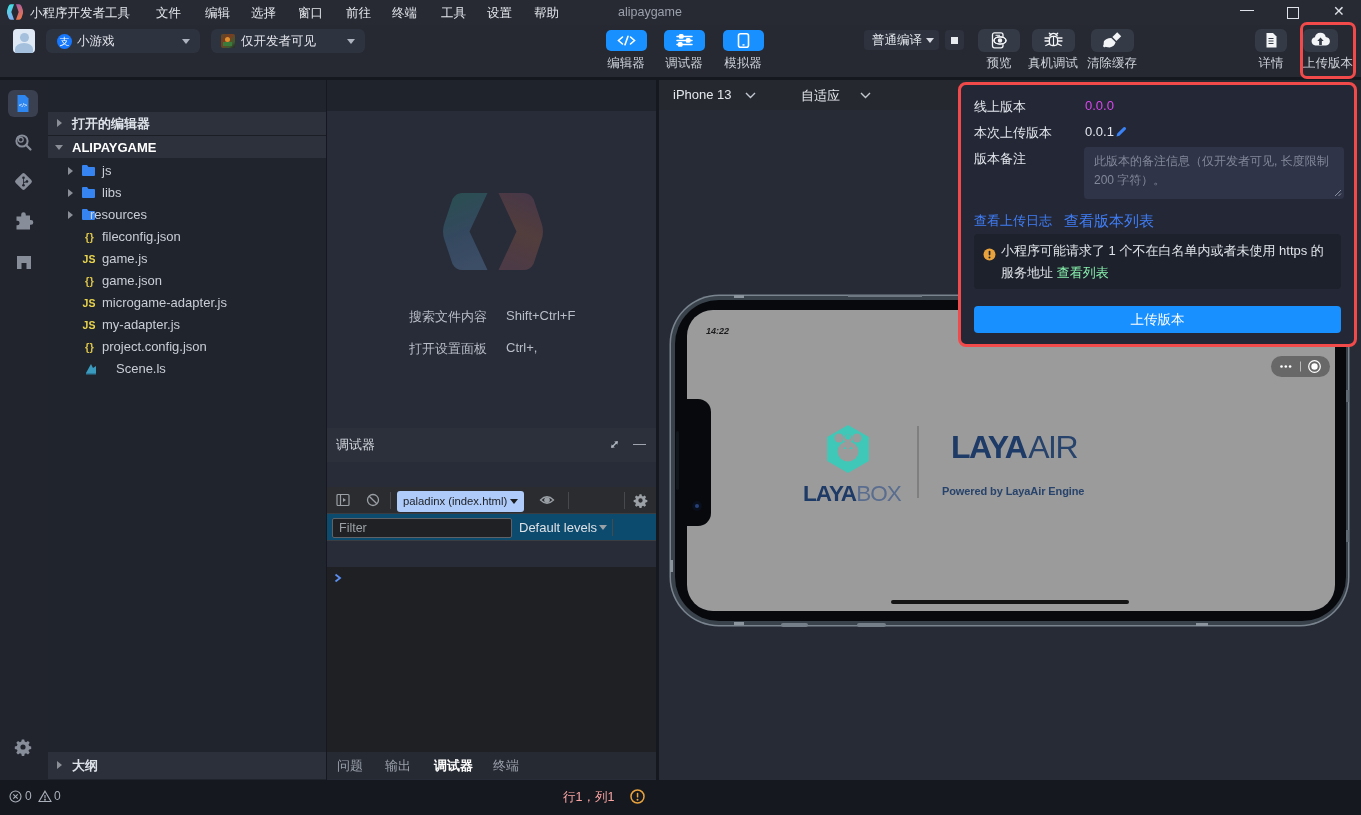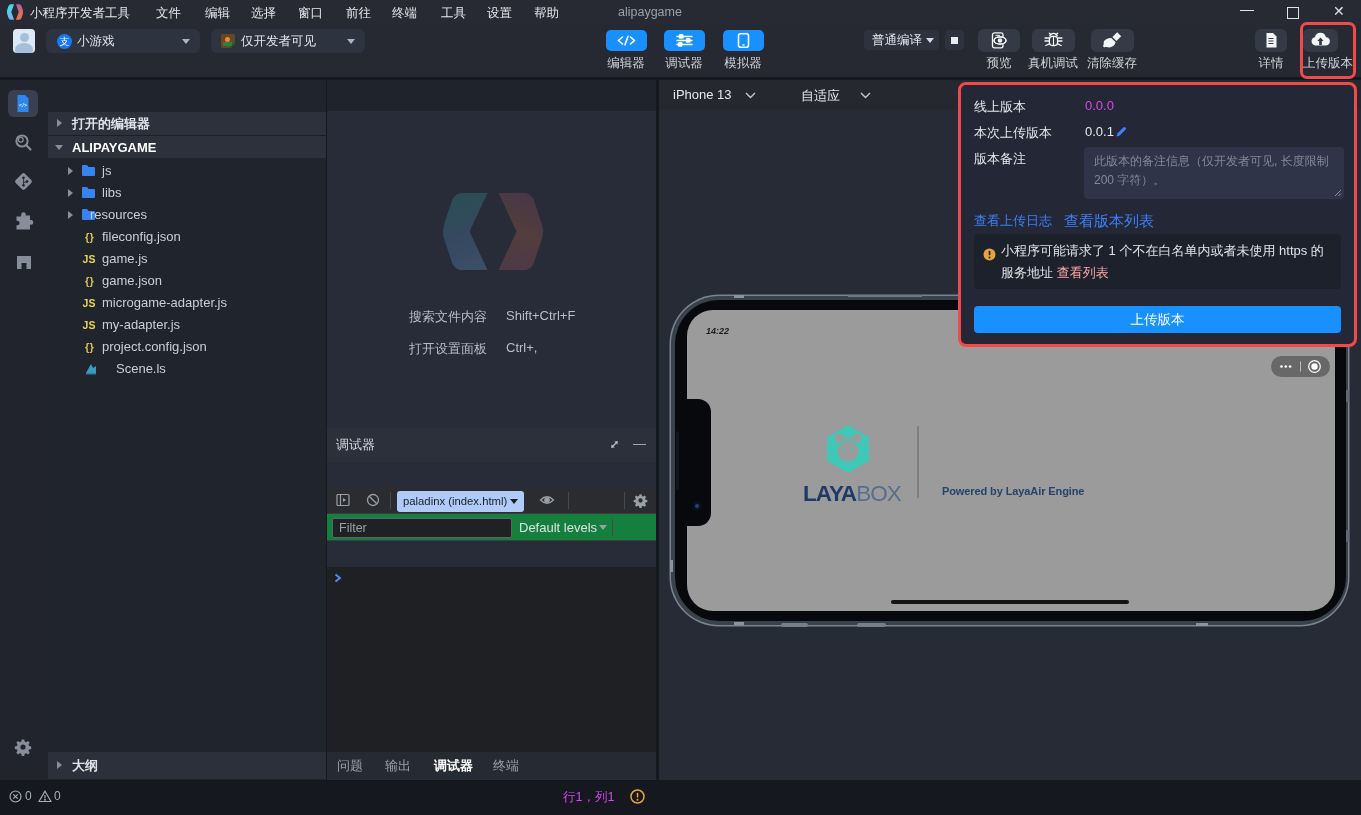--- a/index.html
+++ b/index.html
@@ -29,21 +29,21 @@
 .chev{position:absolute;width:0;height:0;}
 .chev.r{border-left:5px solid #8a8f98;border-top:4px solid transparent;border-bottom:4px solid transparent;}
 .chev.d{border-top:5px solid #8a8f98;border-left:4px solid transparent;border-right:4px solid transparent;}
 .ficon{position:absolute;left:33px;top:0;width:16px;height:22px;line-height:22px;text-align:center;font-weight:bold;}
 .ficon.json{color:#d8c24a;font-size:11px;letter-spacing:-1px;}
 .ficon.jsf{color:#e8d44d;font-size:10.5px;}
 
 .dbg-head{left:327px;top:428px;width:329px;height:34px;background:#2b303b;color:#d2d6dc;font-size:13px;line-height:34px;}
 .dbg-tabs{left:327px;top:462px;width:329px;height:25px;background:#34373c;color:#9aa0a6;font-size:13px;}
 .dbg-tool{left:327px;top:487px;width:329px;height:27px;background:#2b2c2f;border-bottom:1px solid #3a3d42;box-sizing:border-box;}
-.dbg-filter{left:327px;top:514px;width:329px;height:27px;background:#15803d;border-bottom:1px solid #3a3d42;box-sizing:border-box;}
+.dbg-filter{left:327px;top:514px;width:329px;height:27px;background:#0c4a6e;border-bottom:1px solid #3a3d42;box-sizing:border-box;}
 .dbg-issues{left:327px;top:541px;width:329px;height:26px;background:#2b2c2f;border-bottom:1px solid #3a3d42;box-sizing:border-box;}
 .dbg-console{left:327px;top:567px;width:329px;height:185px;background:#1f2023;}
 .btabs{left:327px;top:752px;width:329px;height:27px;background:#262a33;color:#9aa0ab;font-size:13px;line-height:27px;}
 .outline-row{left:48px;top:752px;width:278px;height:27px;background:#2b303a;color:#dde1e8;font-size:13px;font-weight:bold;line-height:27px;}
 
 .bluebtn{position:absolute;width:41px;height:21px;background:#1890ff;border-radius:5px;top:30px;}
 .blabel{position:absolute;top:55px;color:#ced2d9;font-size:12.5px;width:60px;text-align:center;}
 .iconbtn{position:absolute;top:29px;height:23px;background:#343a46;border-radius:6px;}
 .dd{position:absolute;top:29px;height:24px;background:#2e3340;border-radius:6px;color:#e2e5ea;font-size:12.5px;line-height:24px;}
 .tri{position:absolute;width:0;height:0;border-left:4.5px solid transparent;border-right:4.5px solid transparent;border-top:5.5px solid #aeb4bf;}
@@ -213,21 +213,21 @@
     </svg>
   <div class="abs" style="left:25px;top:789px;color:#aab0ba;font-size:12px;">0</div>
   <svg class="abs" style="left:38px;top:790px;" width="14" height="13" viewBox="0 0 14 13">
       <g stroke="#aab0ba" stroke-width="1.1" fill="none">
         <path d="M7 1.2 L13 11.5 H1 Z"></path>
         <path d="M7 5 v3.2"></path>
         <circle cx="7" cy="9.8" r="0.4"></circle>
       </g>
     </svg>
   <div class="abs" style="left:54px;top:789px;color:#aab0ba;font-size:12px;">0</div>
-  <div class="abs" style="left:563px;top:789px;color:#d946ef;font-size:12.5px;">行1，列1</div>
+  <div class="abs" style="left:563px;top:789px;color:#fca5a5;font-size:12.5px;">行1，列1</div>
   <svg class="abs" style="left:630px;top:789px;" width="15" height="15" viewBox="0 0 15 15">
       <g>
         <circle cx="7.5" cy="7.5" r="6.5" stroke="#e8a33d" stroke-width="1.5" fill="none"></circle>
         <rect x="6.8" y="3.8" width="1.5" height="4.8" rx="0.7" fill="#e8a33d"></rect>
         <circle cx="7.5" cy="10.8" r="1" fill="#e8a33d"></circle>
       </g>
     </svg>
 
   <div class="abs activity"></div>
 
@@ -419,20 +419,21 @@
       <g fill="#3fc8b7">
         <path d="M19 21.5 l1.6 2.5 h-3.2 z"></path>
         <path d="M25 21.5 l1.6 2.5 h-3.2 z"></path>
       </g>
       <ellipse cx="22" cy="13.5" rx="4.5" ry="4" fill="#9b9b9b"></ellipse>
       <ellipse cx="22" cy="12" rx="3" ry="2.6" fill="#3fc8b7"></ellipse>
     </svg>
   </div>
   <div class="abs" style="left:803px;top:481px;font-size:22.5px;font-weight:bold;color:#1e3a66;letter-spacing:-1px;">LAYA<span style="color:#5a6d8f;font-weight:normal;">BOX</span></div>
   <div class="abs" style="left:917px;top:426px;width:1.5px;height:72px;background:#7f7f7f;"></div>
+  <div class="abs" style="left:951px;top:429px;font-size:32px;font-weight:bold;color:#1e3a66;letter-spacing:-1.5px;">LAYA<span style="font-weight:normal;color:#27436b;margin-left:2px;">AIR</span></div>
   <div class="abs" style="left:942px;top:485px;font-size:11px;font-weight:bold;color:#27436b;letter-spacing:-0.1px;">Powered by LayaAir Engine</div>
 
   <div class="abs" style="left:891px;top:600px;width:238px;height:4px;border-radius:2px;background:#141414;"></div>
 
   <div class="abs" style="left:958px;top:82px;width:393px;height:259px;border:3px solid #f24a4a;border-radius:8px;background:#242836;">
     <div style="position:absolute;left:13px;top:13px;color:#e3e6ec;font-size:13px;">线上版本</div>
     <div style="position:absolute;left:124px;top:13px;color:#d946ef;font-size:13px;">0.0.0</div>
     <div style="position:absolute;left:13px;top:39px;color:#e3e6ec;font-size:13px;">本次上传版本</div>
     <div style="position:absolute;left:124px;top:39px;color:#e3e6ec;font-size:13px;">0.0.1</div>
     <svg style="position:absolute;left:154px;top:41px;" width="12" height="12" viewBox="0 0 12 12">
@@ -449,21 +450,21 @@
         </svg>
     </div>
     <div style="position:absolute;left:13px;top:127px;color:#3f7ef7;font-size:13px;">查看上传日志</div>
     <div style="position:absolute;left:103px;top:127px;color:#3f7ef7;font-size:15px;">查看版本列表</div>
     <div style="position:absolute;left:13px;top:149px;width:367px;height:55px;background:#1d212b;border-radius:4px;">
       <svg style="position:absolute;left:9px;top:14px;" width="13" height="13" viewBox="0 0 13 13">
           <circle cx="6.5" cy="6.5" r="6" fill="#e8a33d"></circle>
           <rect x="5.7" y="2.8" width="1.7" height="4.6" rx="0.8" fill="#1d212b"></rect>
           <circle cx="6.5" cy="9.6" r="1" fill="#1d212b"></circle>
         </svg>
-      <div style="position:absolute;left:27px;top:6px;width:332px;color:#dfe2e8;font-size:13px;line-height:22px;">小程序可能请求了 1 个不在白名单内或者未使用 https 的服务地址 <span style="color:#fca5a5;">查看列表</span></div>
+      <div style="position:absolute;left:27px;top:6px;width:332px;color:#dfe2e8;font-size:13px;line-height:22px;">小程序可能请求了 1 个不在白名单内或者未使用 https 的服务地址 <span style="color:#86efac;">查看列表</span></div>
     </div>
     <div style="position:absolute;left:13px;top:221px;width:367px;height:27px;background:#1890ff;border-radius:4px;color:#fff;font-size:13.5px;line-height:27px;text-align:center;">上传版本</div>
   </div>
 
   <div class="abs dbg-head"><span style="padding-left:9px;">调试器</span>
     <svg style="position:absolute;left:281px;top:10px;" width="13" height="13" viewBox="0 0 13 13">
         <g stroke="#aeb4bd" stroke-width="1.4" fill="#aeb4bd">
           <path d="M3.5 9.5 L9.5 3.5"></path>
           <path d="M9.8 3.2 l-3.6 0.4 3.2 3.2 z" stroke="none"></path>
           <path d="M3.2 9.8 l3.6 -0.4 -3.2 -3.2 z" stroke="none"></path>

